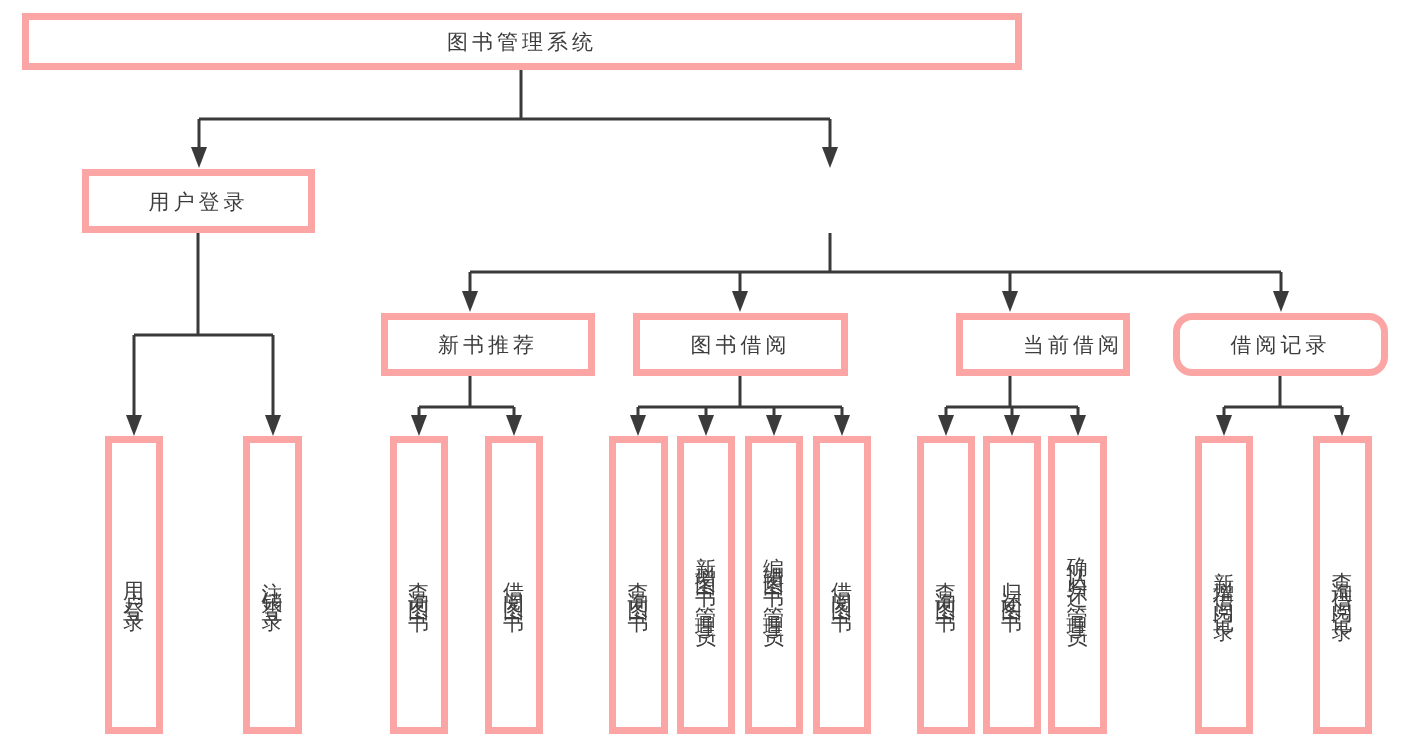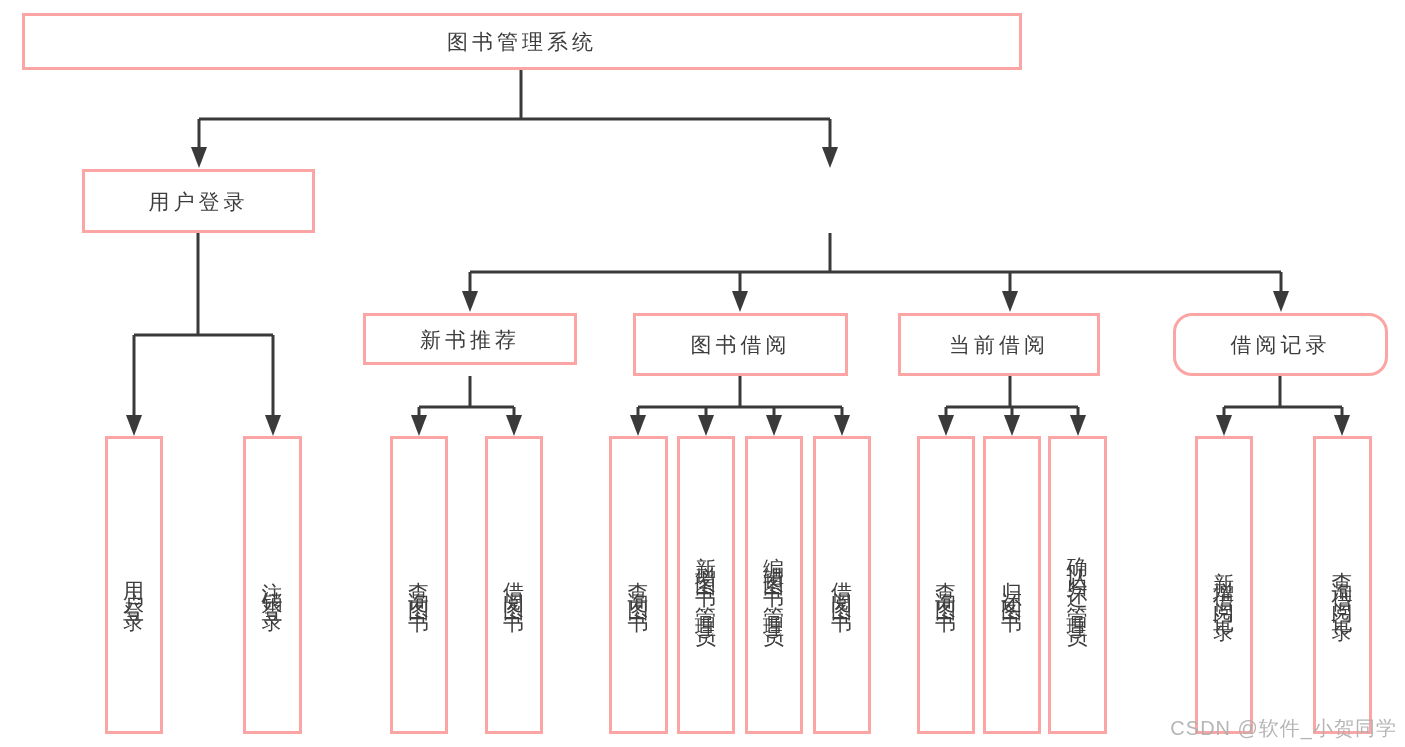--- a/index.html
+++ b/index.html
@@ -2,21 +2,21 @@
 <html><head>
 <meta charset="utf-8">
 <style>
   html,body{margin:0;padding:0;background:#ffffff;}
   .canvas{
     position:relative;width:1405px;height:747px;background:#ffffff;
     font-family:"Liberation Sans","DejaVu Sans",sans-serif;color:#3a3a3a;overflow:hidden;
   }
   .connectors{position:absolute;left:0;top:0;}
   .node{
-    position:absolute;box-sizing:border-box;border:3px solid #fca5a5;background:#ffffff;
+    position:absolute;box-sizing:border-box;border:7px solid #fca5a5;background:#ffffff;
     display:flex;align-items:center;justify-content:center;
   }
   .hlabel{
     font-size:21px;letter-spacing:4px;white-space:nowrap;color:#3d3d3d;line-height:1;
   }
   .vlabel{
     writing-mode:vertical-rl;text-orientation:mixed;
     font-size:21px;letter-spacing:10px;line-height:1;color:#3d3d3d;white-space:nowrap;
   }
   .watermark{
@@ -70,27 +70,27 @@
   </svg>
 
   <div class="node" style="left:22px;top:13px;width:1000px;height:57px;">
     <span class="hlabel">图书管理系统</span>
   </div>
 
   <div class="node" style="left:82px;top:169px;width:233px;height:64px;">
     <span class="hlabel">用户登录</span>
   </div>
 
-  <div class="node" style="left:363px;top:313px;width:214px;height:52px;">
+  <div class="node" style="left:381px;top:313px;width:214px;height:63px;">
     <span class="hlabel">新书推荐</span>
   </div>
   <div class="node" style="left:633px;top:313px;width:215px;height:63px;justify-content:center;">
     <span class="hlabel">图书借阅</span>
   </div>
-  <div class="node" style="left:898px;top:313px;width:202px;height:63px;">
+  <div class="node" style="left:956px;top:313px;width:174px;height:63px;justify-content:flex-end;">
     <span class="hlabel">当前借阅</span>
   </div>
   <div class="node" style="left:1173px;top:313px;width:215px;height:63px;border-radius:19px;">
     <span class="hlabel">借阅记录</span>
   </div>
 
   <div class="node" style="left:105px;top:436px;width:58px;height:298px;">
     <span class="vlabel">用户登录</span>
   </div>
   <div class="node" style="left:243px;top:436px;width:59px;height:298px;">
@@ -127,14 +127,13 @@
     <span class="vlabel">确认归还（管理员）</span>
   </div>
 
   <div class="node" style="left:1195px;top:436px;width:58px;height:298px;">
     <span class="vlabel">新增借阅记录</span>
   </div>
   <div class="node" style="left:1313px;top:436px;width:59px;height:298px;">
     <span class="vlabel">查询借阅记录</span>
   </div>
 
-  <div class="watermark">CSDN @软件_小贺同学</div>
 </div>
 
 </body></html>

